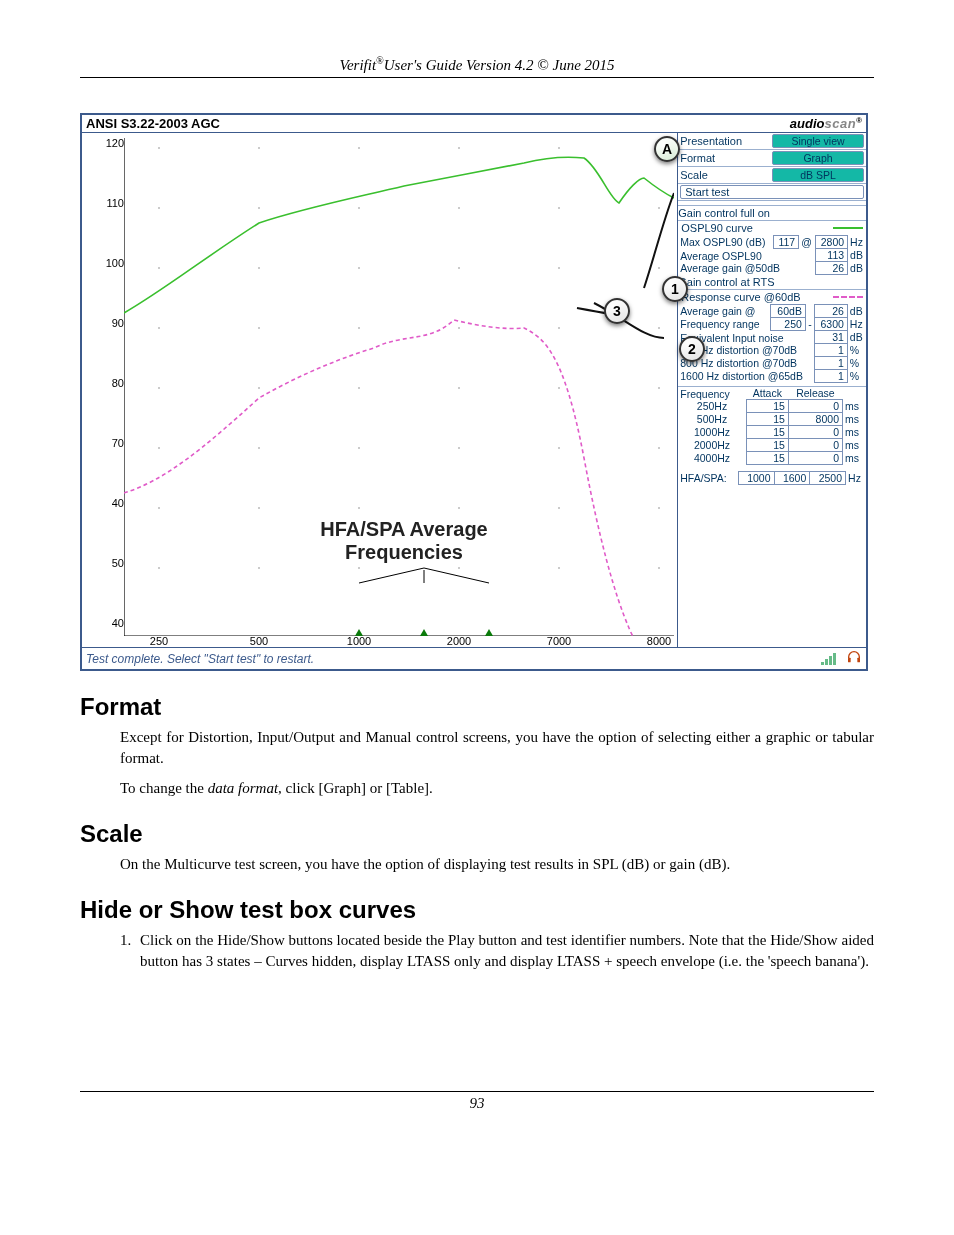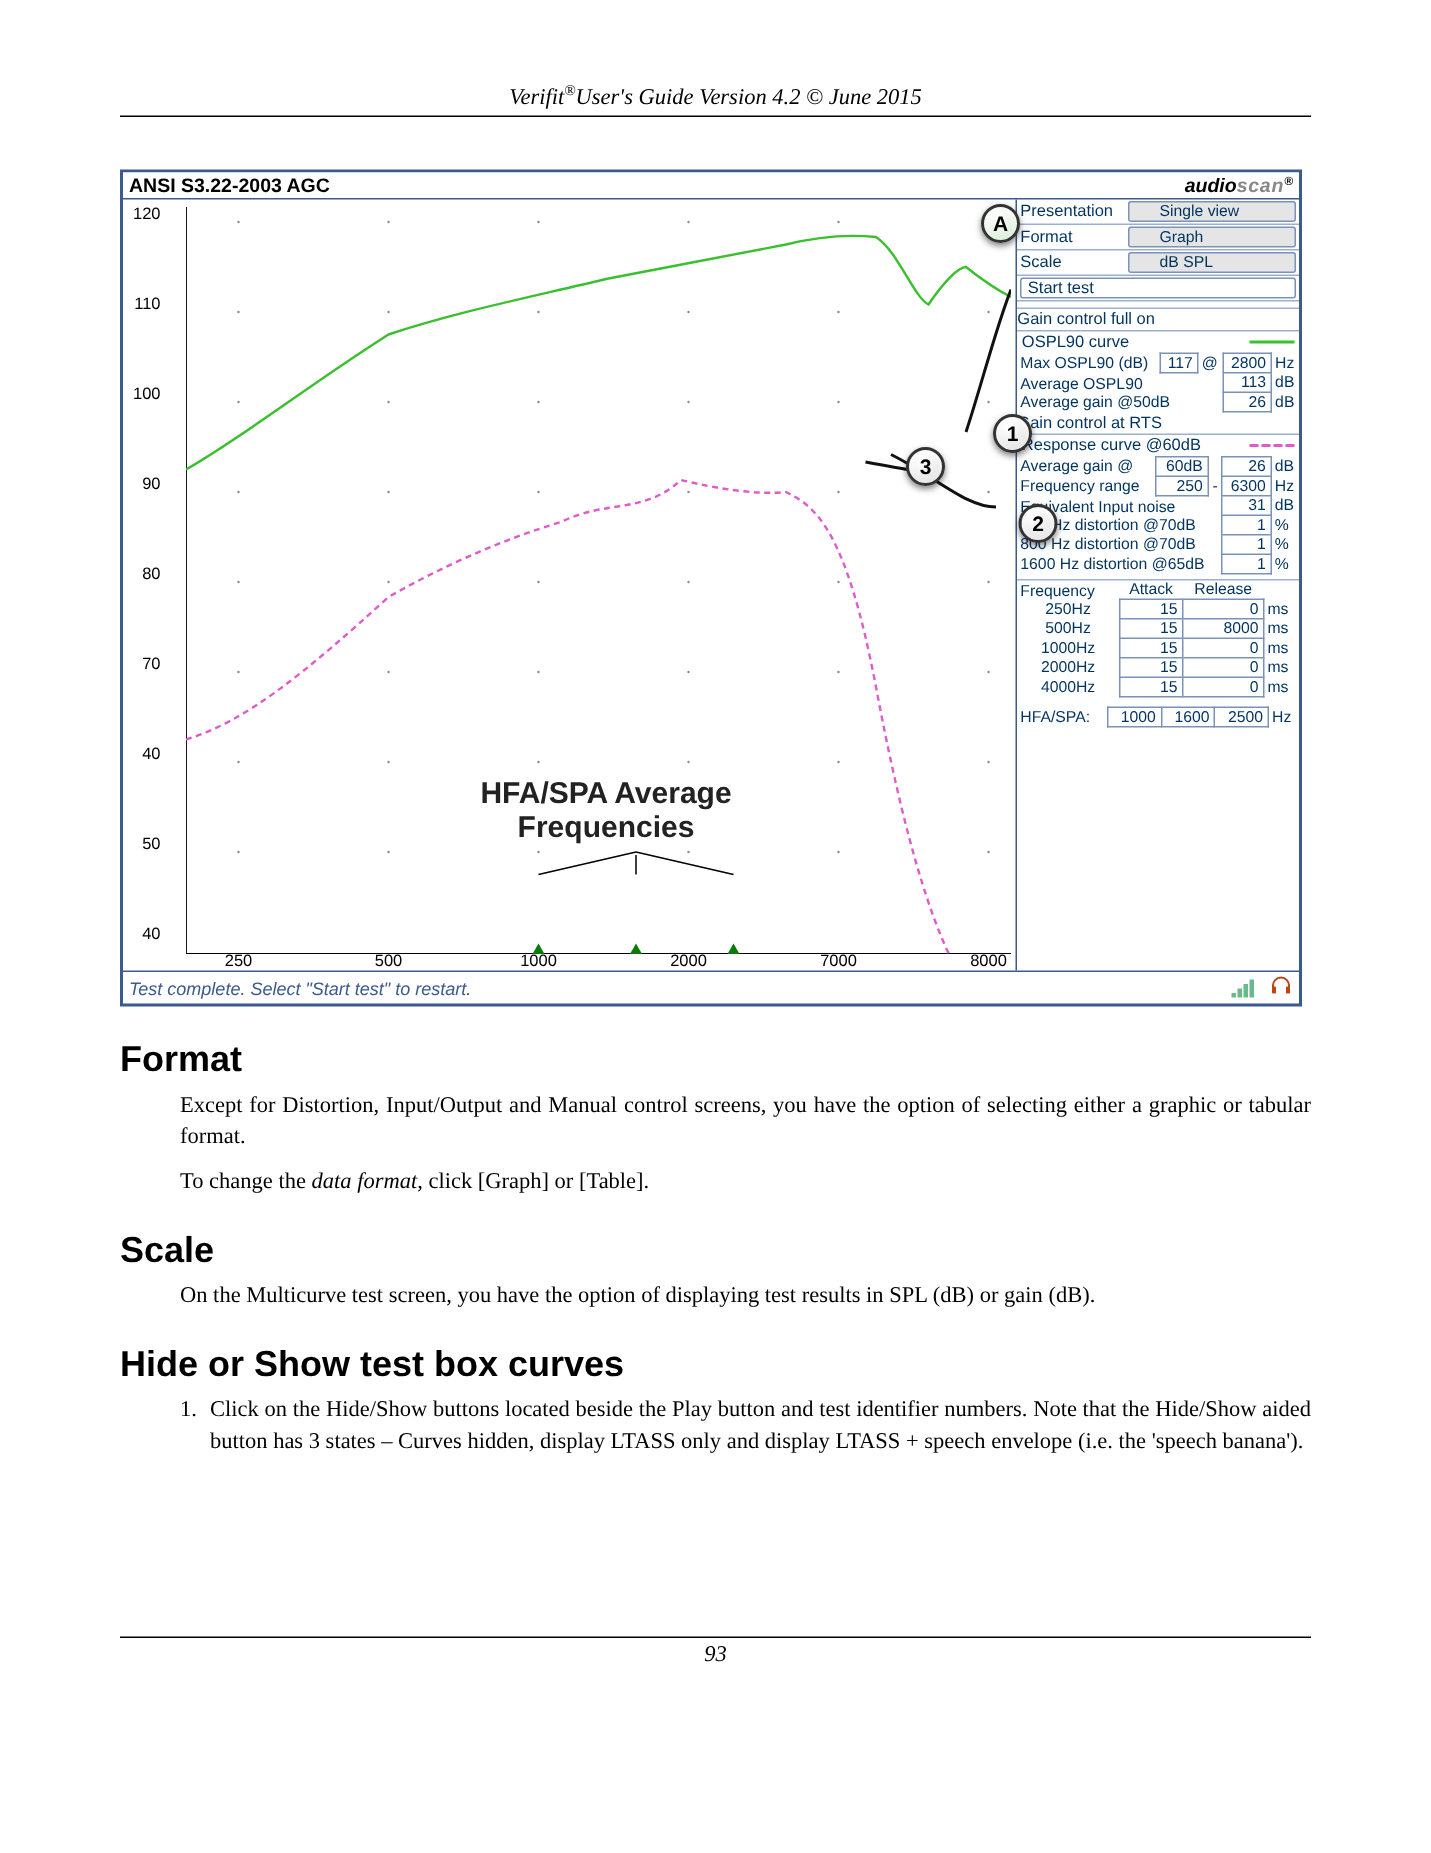--- a/index.html
+++ b/index.html
@@ -41,21 +41,21 @@
     border-bottom: 1px solid #3c5a8c;
   }
   .audioscan { font-style: italic; font-weight: bold; font-size: 13px; }
   .audioscan .scan { color:#888; letter-spacing:0.5px; }
   .ss-body { display: flex; }
   .chart-zone {
     position: relative;
     width: 596px;
     height: 514px;
   }
-  .yaxis { position: absolute; left: 2px; top: 0; height: 505px; width: 25px; }
+  .yaxis { position: absolute; left: 19px; top: 0; height: 505px; width: 25px; }
   .ytick { position: absolute; right: 2px; font-size: 11px; transform: translateY(-50%); }
   .xtick { position: absolute; bottom: 0; font-size: 11px; transform: translateX(-50%); }
   .plot { position: absolute; left: 42px; top: 5px; width: 550px; height: 498px; }
   svg.lines { position:absolute; left:0; top:0; width:100%; height:100%; }
   .solid-curve { stroke: #3abf2e; stroke-width: 1.6; fill: none; }
   .dashed-curve { stroke: #e05bc8; stroke-width: 1.6; fill: none; stroke-dasharray: 4 3; }
   .callout {
     position: absolute; width: 22px; height: 22px; border-radius: 50%;
     background: radial-gradient(circle at 35% 30%, #fff, #ddd);
     border: 2px solid #333;
@@ -68,21 +68,21 @@
     font-weight: 600; font-size: 20px; color:#222; text-align:center;
   }
   .sidepanel {
     width: 188px;
     border-left: 1px solid #3c5a8c;
     font-size: 11px;
     color: #00335e;
   }
   .sp-row { display:flex; border-bottom:1px solid #9bb0cf; padding:1px 2px; align-items:center; }
   .sp-row .lab { flex:1; }
-  .sp-row .val { background:#e5e5e5; border:1px solid #7a91b8; border-radius:2px; padding:0 20px; min-width:70px; margin-left:2px; font-size:10.5px; }
+  .sp-row .val { background:#14b8a6; border:1px solid #7a91b8; border-radius:2px; padding:0 10px; min-width:70px; text-align:center; margin-left:2px; font-size:10.5px; }
   .sp-btn { background:#fff; border:1px solid #7a91b8; border-radius:2px; padding:0 4px; font-size:11px; color:#00335e; }
   .sp-table { width:100%; border-collapse:collapse; font-size:10.5px; color:#00335e; }
   .sp-table td { padding:0 2px; }
   .sp-table .cell { background:#fff; border:1px solid #7a91b8; border-radius:2px; text-align:right; padding:0 3px;margin-top:13px; }
   .sp-header { padding:1px 0; border-bottom:1px solid #9bb0cf; }
   .ss-status { font-style: italic; color: #3c5a8c; font-size: 12px; padding: 1px 4px; display:flex; justify-content:space-between; align-items:center; border-top:1px solid #3c5a8c; }
   .h2 {
     font-family: Arial, Helvetica, sans-serif;
     font-size: 24px; font-weight: bold; margin: 22px 0 6px 0;
   }

